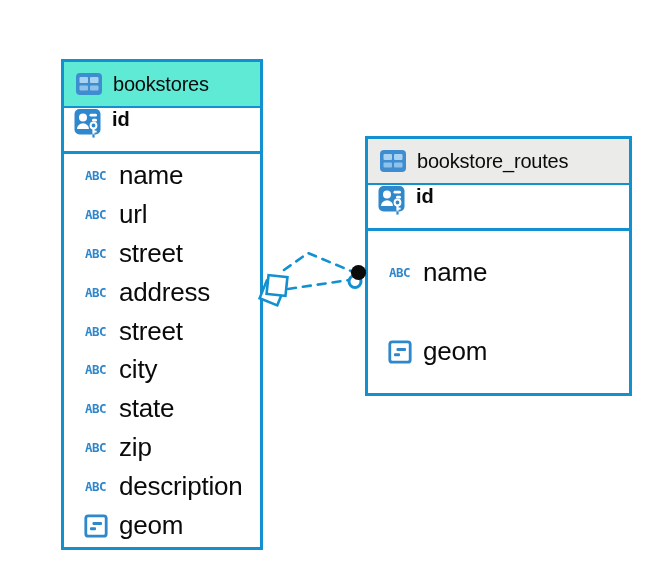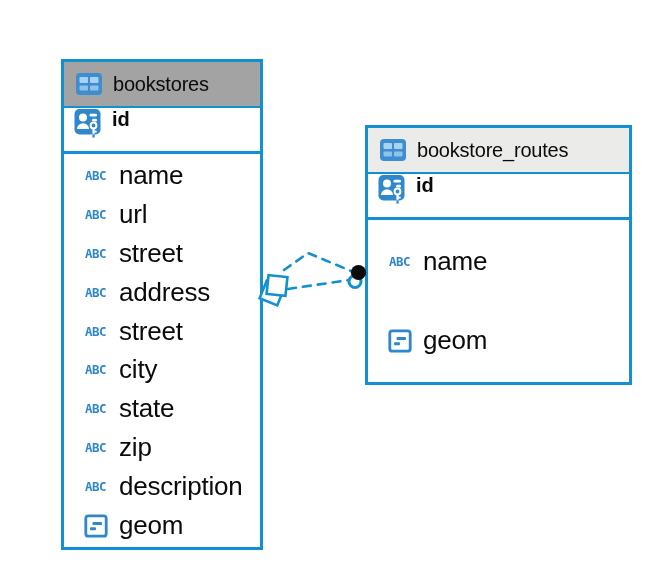--- a/index.html
+++ b/index.html
@@ -6,21 +6,21 @@
   #canvas{
     position:relative;width:654px;height:570px;background:#fff;overflow:hidden;
     font-family:"Liberation Sans","DejaVu Sans",sans-serif;color:#0a0a0a;
   }
   .etable{
     position:absolute;box-sizing:border-box;
     border:3px solid #1290CF;background:#fff;
     display:flex;flex-direction:column;
   }
   #table-bookstores{left:61px;top:59px;width:202px;height:491px;}
-  #table-bookstore-routes{left:365px;top:125px;width:267px;height:260px;}
+  #table-bookstore-routes{left:365px;top:136px;width:267px;height:260px;}
   .thead{
     height:46px;flex:0 0 46px;display:flex;align-items:center;gap:9px;
     padding-left:9px;border-bottom:2px solid #1290CF;box-sizing:border-box;
   }
   .tname{font-size:20px;font-weight:500;letter-spacing:-0.2px;}
   .pkrow{
     height:46px;flex:0 0 46px;display:flex;align-items:flex-start;gap:9px;
     padding-left:8px;border-bottom:3px solid #1290CF;box-sizing:border-box;background:#fff;
   }
   .pkname{font-size:20px;font-weight:700;}
@@ -35,21 +35,21 @@
   #connector{position:absolute;left:0;top:0;pointer-events:none;}
   .dash{stroke:#1290CF;stroke-width:2.6;fill:none;stroke-dasharray:8 7;stroke-linecap:round;}
   .sq{fill:#fff;stroke:#1290CF;stroke-width:2.6;}
 </style>
 </head>
 <body>
 
 <div id="canvas">
 
   <section class="etable" id="table-bookstores">
-    <header class="thead" style="background: #a3a3a3;">
+    <header class="thead" style="background: #5eead4;">
       <span class="cicon">
         <svg width="26" height="22" viewBox="0 0 26 22">
           <rect x="0" y="0" width="26" height="22" rx="4" fill="#3E8DD1"></rect>
           <rect x="3.5" y="4" width="8.5" height="6" rx="1" fill="#A8D3F0"></rect>
           <rect x="14" y="4" width="8.5" height="6" rx="1" fill="#A8D3F0"></rect>
           <rect x="3.5" y="12.5" width="8.5" height="5" rx="1" fill="#8FC2E9"></rect>
           <rect x="14" y="12.5" width="8.5" height="5" rx="1" fill="#8FC2E9"></rect>
         </svg>
       </span>
       <span class="tname">bookstores</span>

